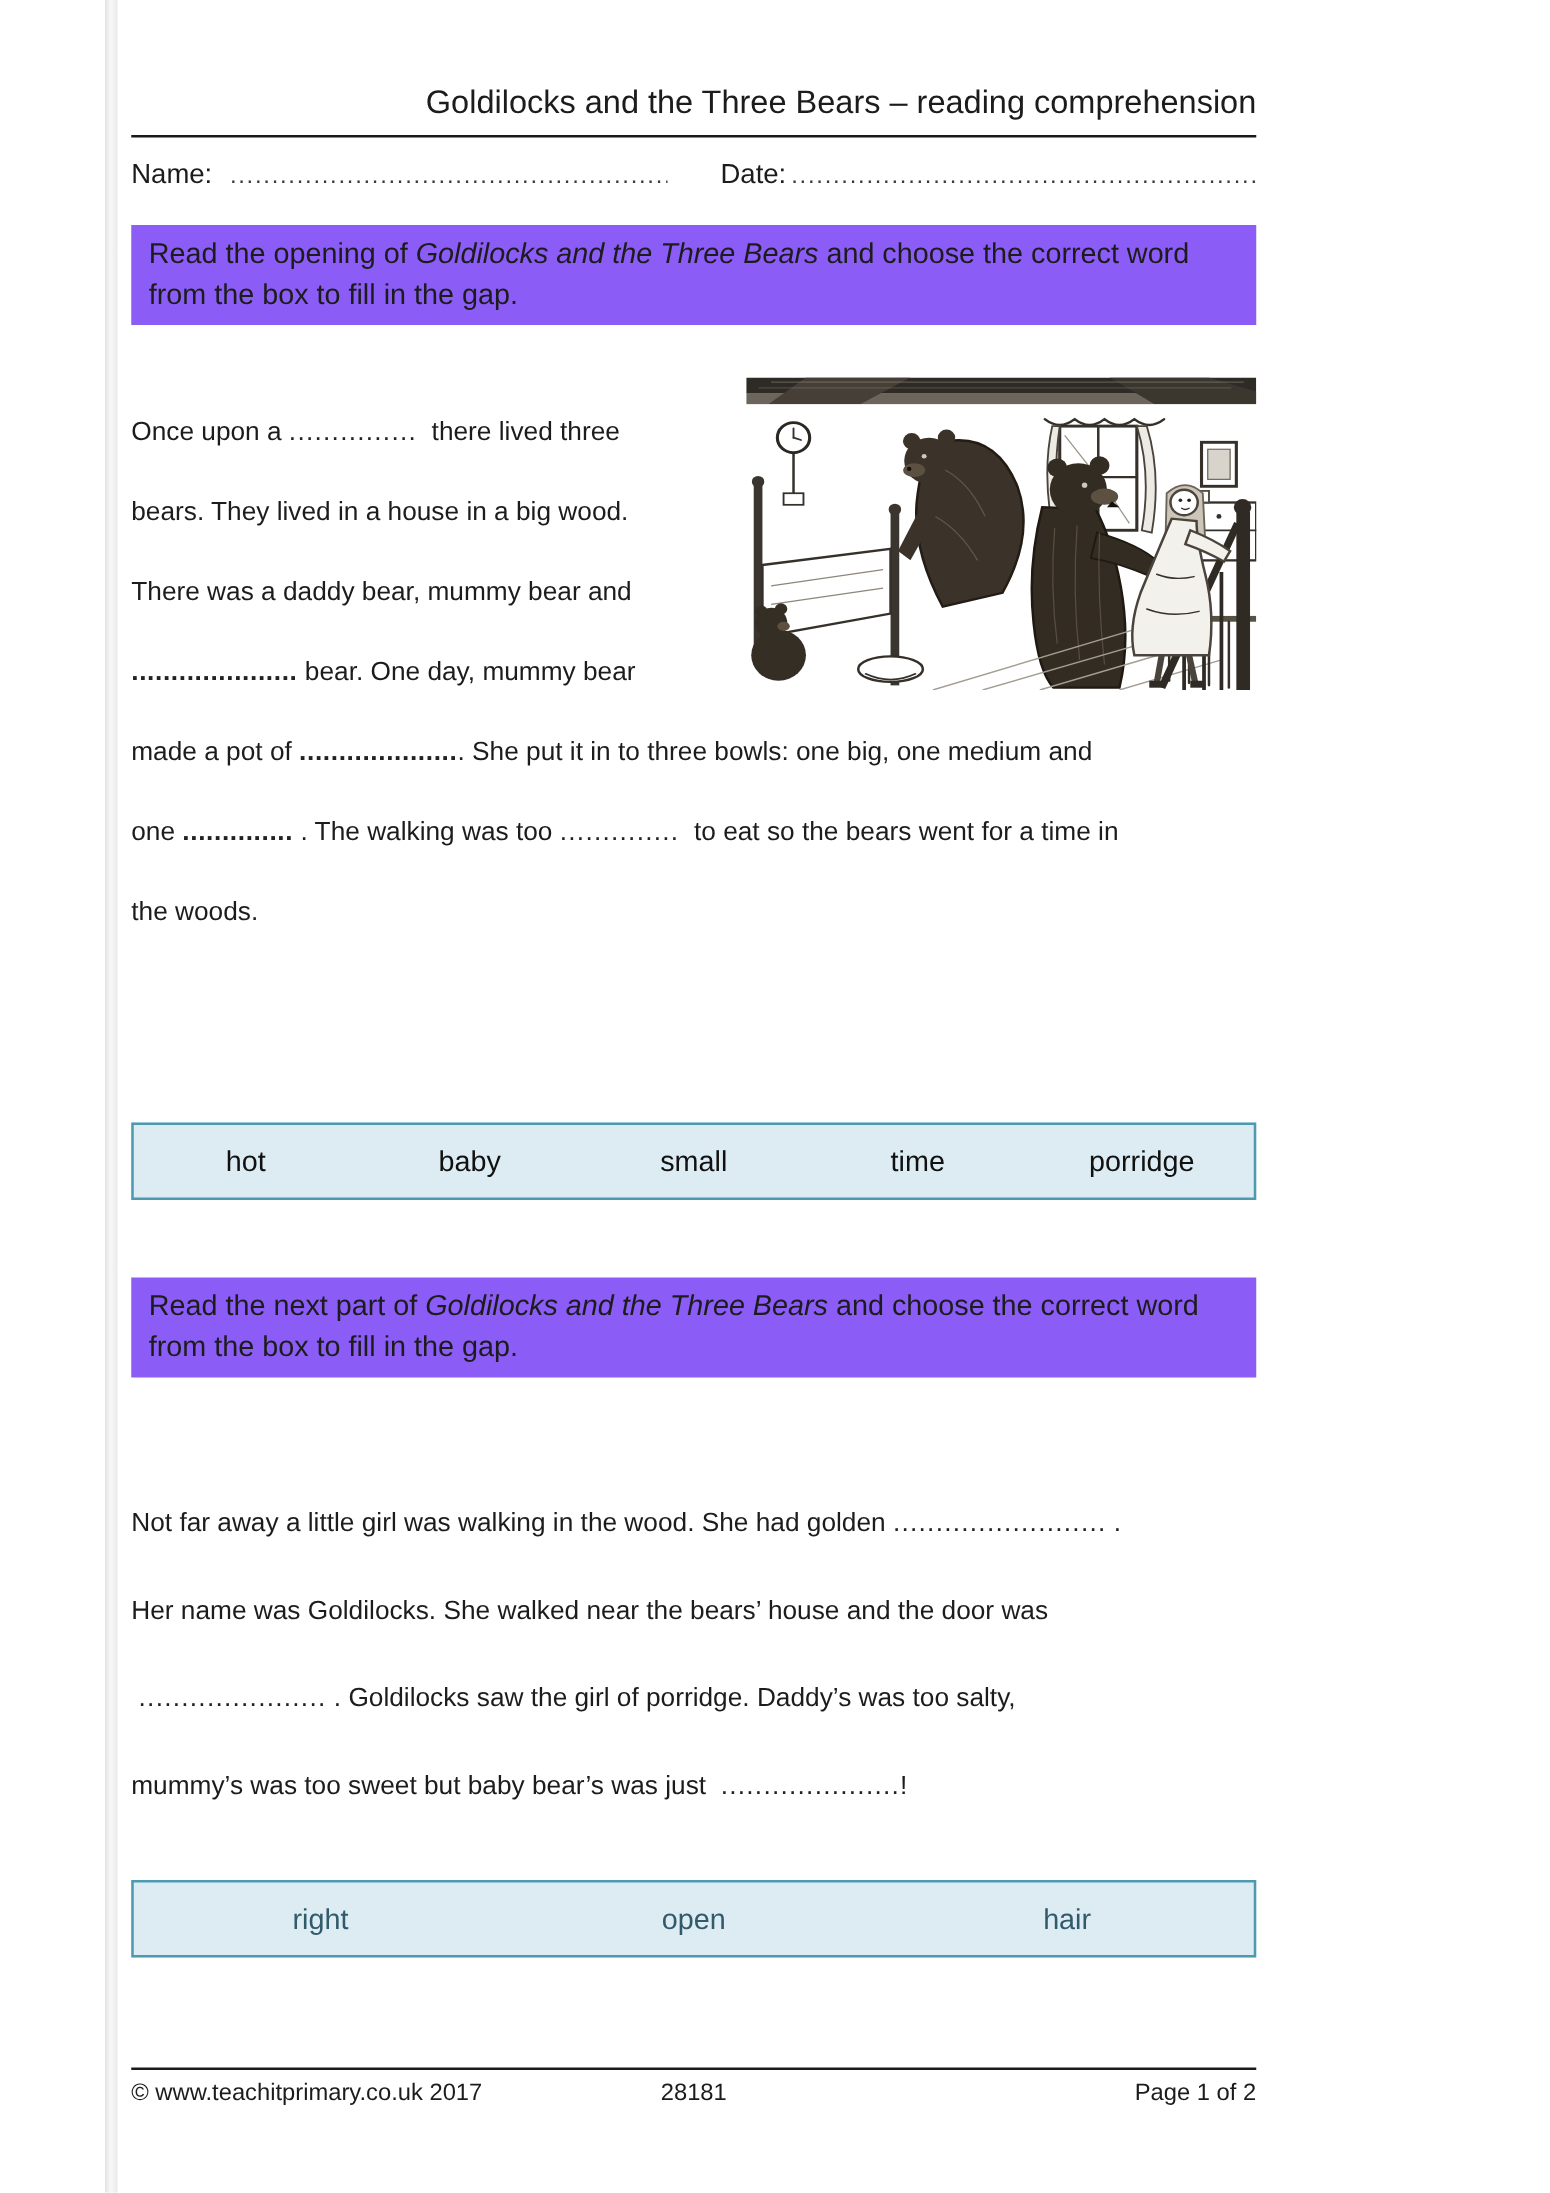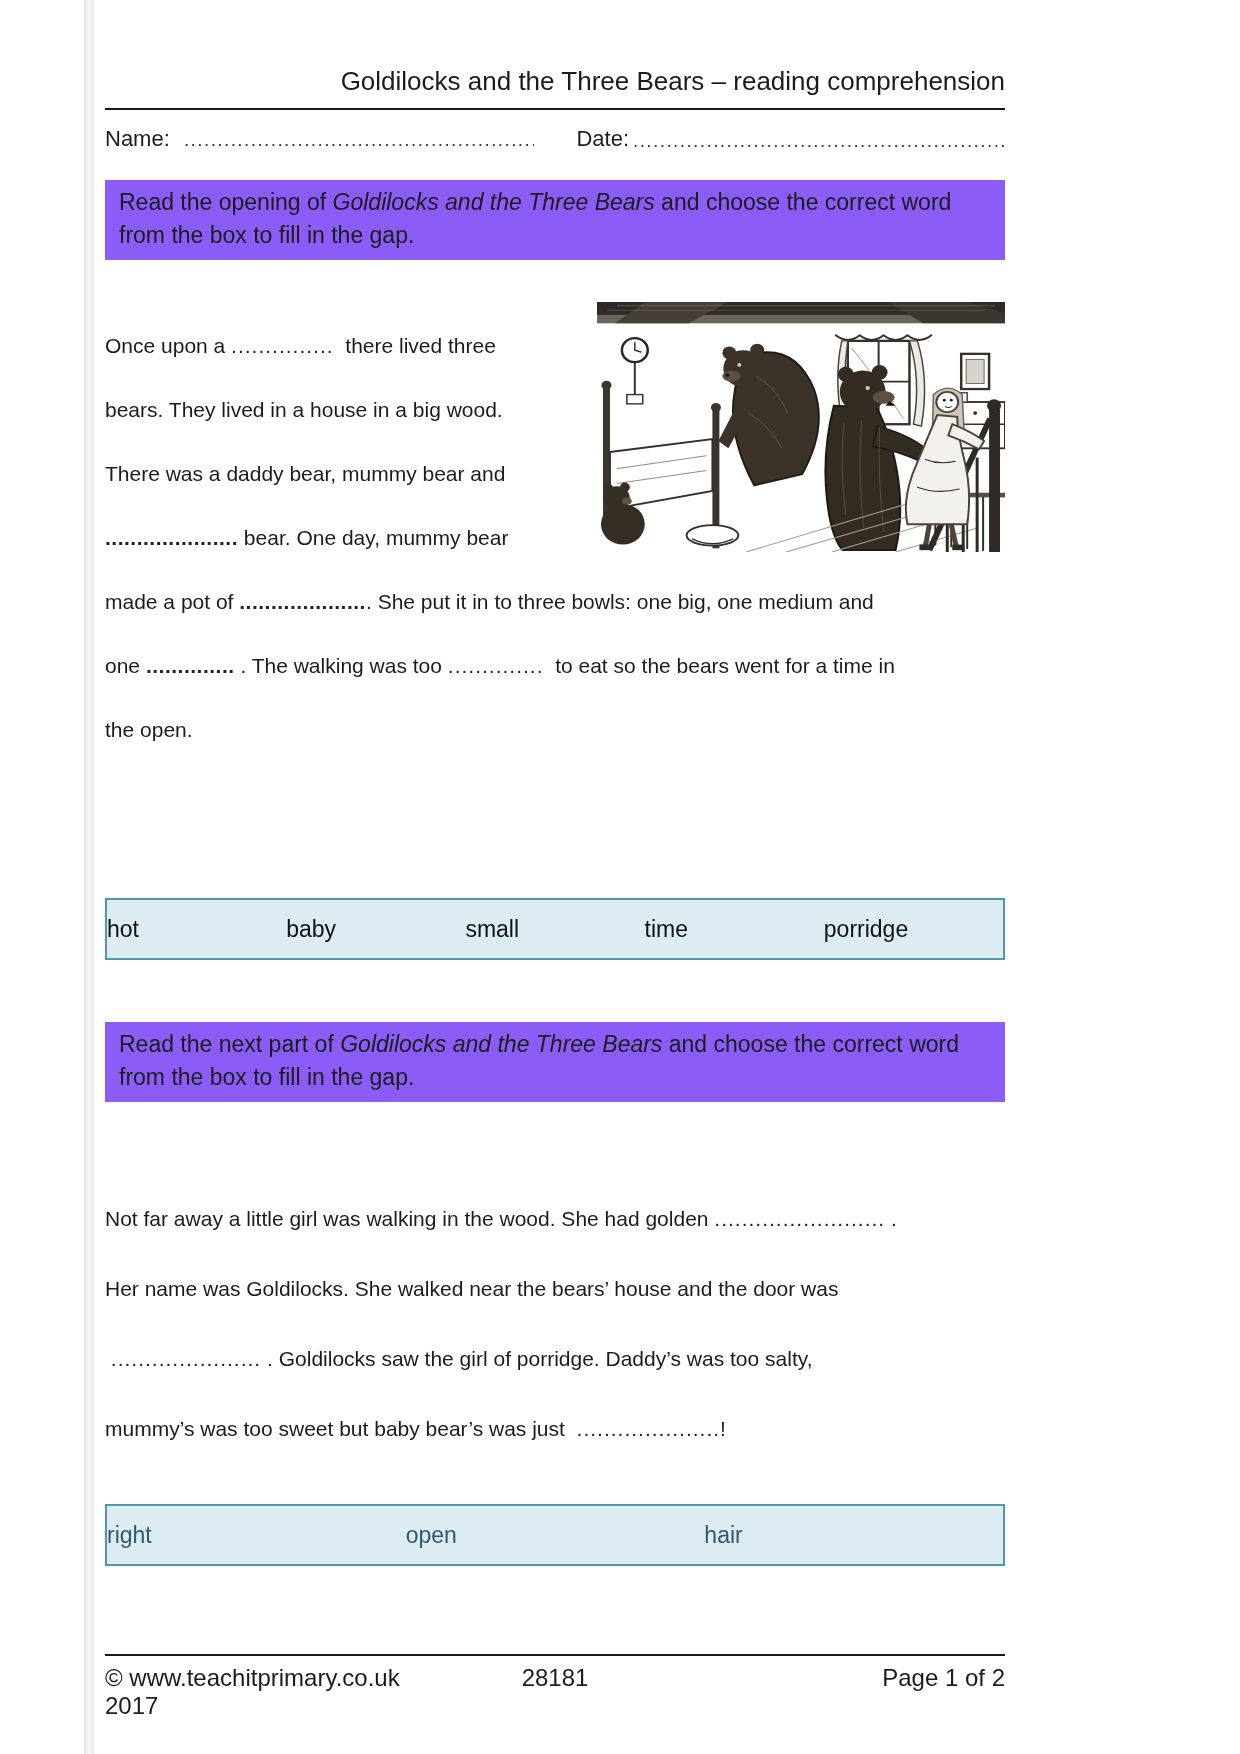--- a/index.html
+++ b/index.html
@@ -45,28 +45,28 @@
   .p1 .line{line-height:64px;height:64px;}
   .p2 .line{line-height:70px;height:70px;}
   .gap{letter-spacing:1px;color:#222;}
   .gap.bold{font-weight:800;letter-spacing:0.5px;}
 
   
   .word-box{
     margin-top:136px;height:58px;border:2px solid #4d99b0;background:#dcecf2;
     display:flex;align-items:center;
   }
-  .word-box .word{flex:1;font-size:23px;color:#111;}
+  .word-box .word{flex:1;text-align:center;font-size:23px;color:#111;}
   .word-box-2{margin-top:40px;}
   .word-box-2 .word{color:#315a6b;}
 
   
   .footer{margin-top:88px;}
   .footer-rule{border-top:2px solid #1a1a1a;}
-  .footer-row{display:flex;margin-top:8px;font-size:24px;align-items:baseline;}
+  .footer-row{display:flex;margin-top:8px;font-size:19px;align-items:baseline;}
   .footer-row .f-left{flex:1;text-align:left;}
   .footer-row .f-mid{flex:1;text-align:center;}
   .footer-row .f-right{flex:1;text-align:right;}
 
   svg .sk{stroke:#35302a;fill:none;stroke-linecap:round;}
 </style>
 </head>
 <body>
 
 <div class="page-edge"></div>
@@ -200,21 +200,21 @@
         <rect x="357" y="262" width="12" height="6" fill="#2f2a23"></rect>
       </svg>
     </div>
     <div>
         <p class="line"><span class="seg">Once upon a </span><span class="gap">...............</span><span class="seg">  there lived three</span></p>
         <p class="line"><span class="seg">bears. They lived in a house in a big wood.</span></p>
         <p class="line"><span class="seg">There was a daddy bear, mummy bear and</span></p>
         <p class="line"><span class="gap bold">.....................</span><span class="seg"> bear. One day, mummy bear</span></p>
         <p class="line"><span class="seg">made a pot of </span><span class="gap bold">....................</span><span class="seg">. She put it in to three bowls: one big, one medium and</span></p>
         <p class="line"><span class="seg">one </span><span class="gap bold">..............</span><span class="seg"> . The walking was too </span><span class="gap">..............</span><span class="seg">  to eat so the bears went for a time in</span></p>
-        <p class="line"><span class="seg">the open.</span></p>
+        <p class="line"><span class="seg">the woods.</span></p>
       </div>
   </div>
 
   <div class="word-box">
       <span class="word">hot</span>
       <span class="word">baby</span>
       <span class="word">small</span>
       <span class="word">time</span>
       <span class="word">porridge</span>
     </div>

